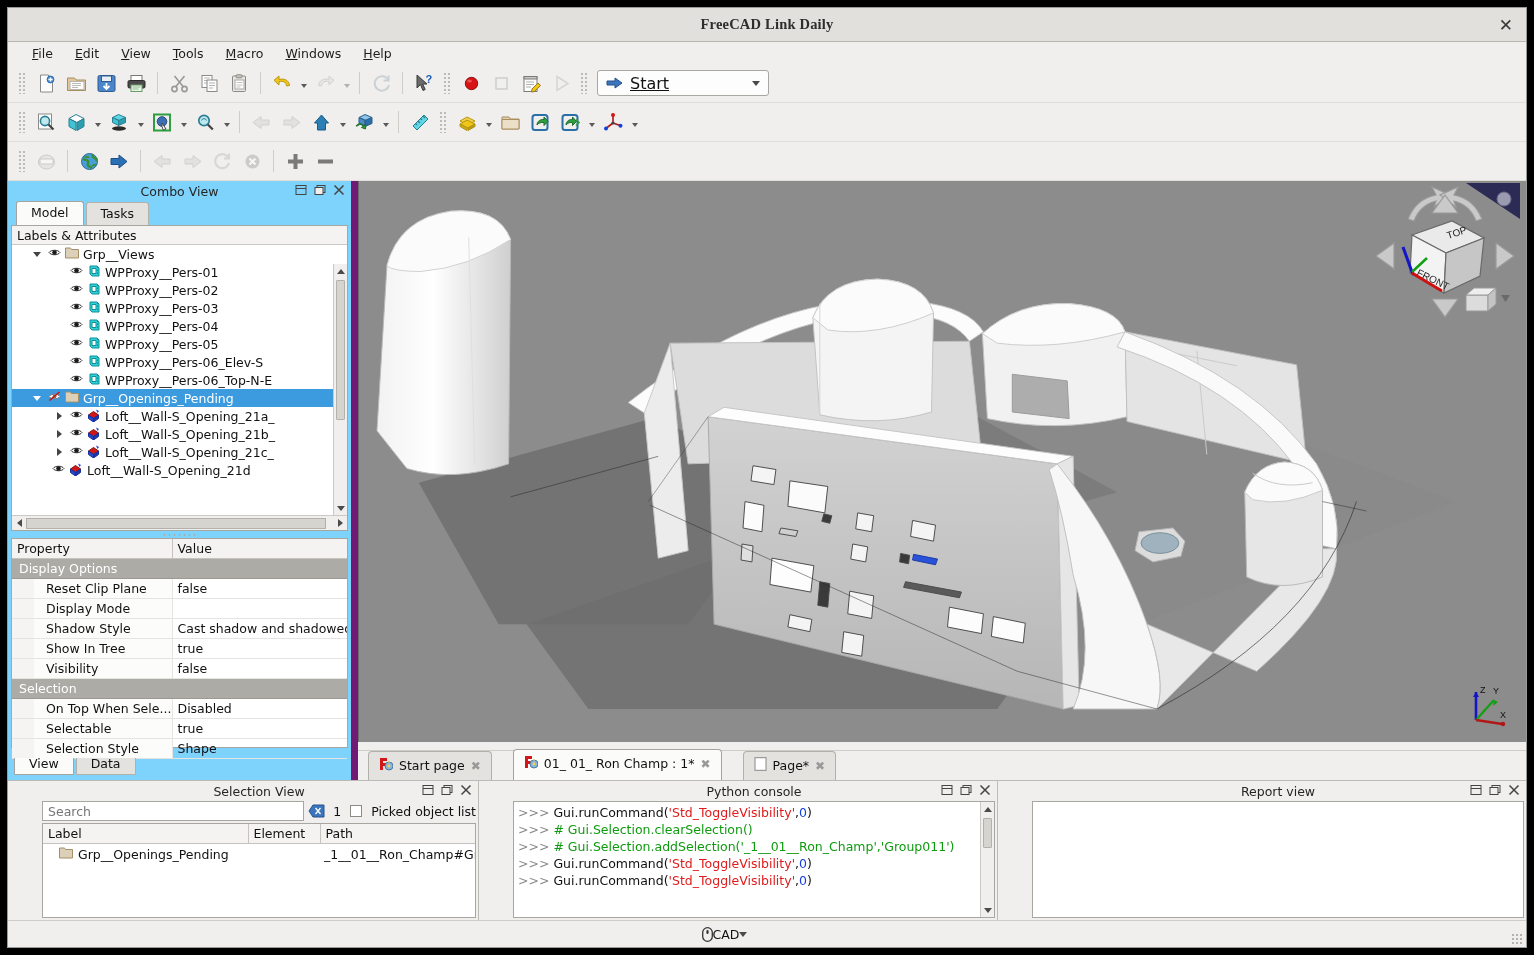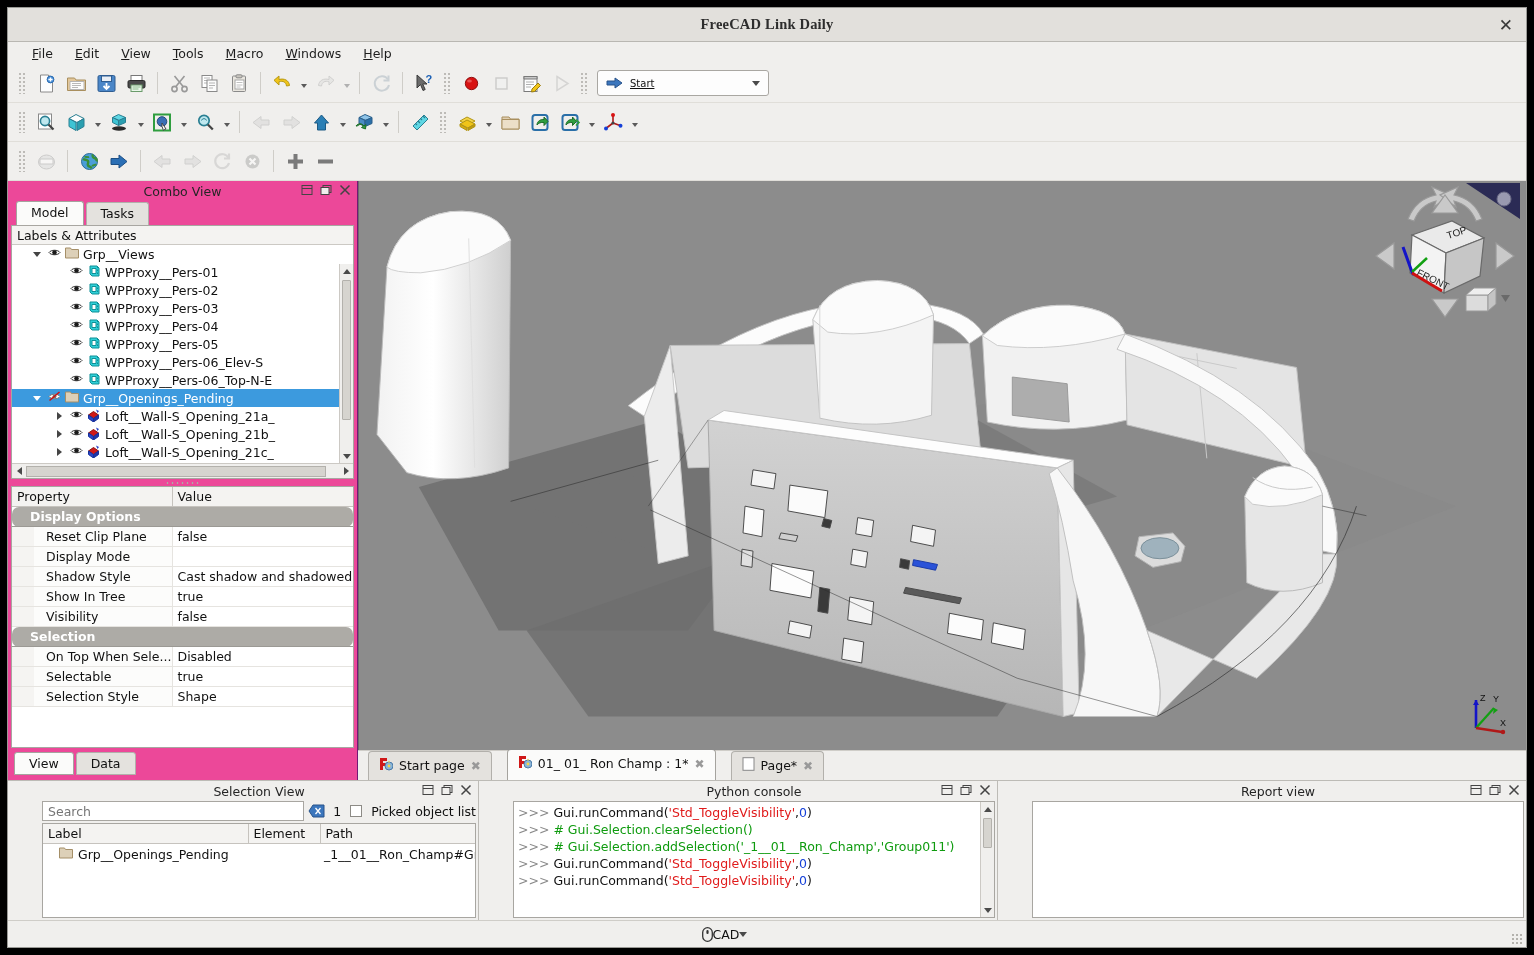--- a/index.html
+++ b/index.html
@@ -34,41 +34,41 @@
     border:1px solid transparent; border-radius:2px; cursor:pointer; }
   .tbtn.dis { opacity:.42; }
   .arw { width:13px; height:28px; display:flex; align-items:flex-end; justify-content:center;
     padding-bottom:9px; cursor:pointer; }
   .arw i { border-left:3.5px solid transparent; border-right:3.5px solid transparent;
     border-top:4px solid #5a5a5a; display:block; }
   .arw.dis i { border-top-color:#b0b0b0; }
   .wbsel { height:26px; width:172px; margin-left:4px; background:#fdfdfd;
     border:1px solid #a9a7a2; border-radius:3px; display:flex; align-items:center;
     padding:0 8px; gap:7px; cursor:pointer; }
-  .wbsel .lbl { flex:1; font-size:10px;text-decoration:underline; }
+  .wbsel .lbl { flex:1; font-size:16px;text-decoration:underline; }
 
   
   .body { flex:1; display:flex; min-height:0; }
   .leftcol { width:350px; flex:none; display:flex; flex-direction:column;
-    background:#ec4899; border-right:1px solid #701a75; }
+    background:#7dd3fc; border-right:7px solid #701a75; }
 
   
   .phead { height:20px; display:flex; align-items:center; justify-content:center;
     position:relative; font-size:12.5px; color:#252525; flex:none; }
   .phead .ctrls { position:absolute; right:6px; top:3px; display:flex; gap:7px; align-items:center; }
   .pic { width:12px; height:12px; cursor:pointer; }
 
   
   .tabs { display:flex; padding-left:8px; height:24px; align-items:flex-end; flex:none; }
   .tab { padding:3px 14px 4px; font-size:12.5px; border:1px solid #b2b0ab;
     border-bottom:none; background:#e4e2de; border-radius:3px 3px 0 0; cursor:pointer; margin-right:2px; }
   .tab.on { background:#fbfbfa; border-color:#a5a39e; padding-bottom:5px;margin-top:28px; }
 
   .treebox { margin:0 3px; border:1px solid #a8a6a1; background:#fff;
-    flex:none; height:254px; display:flex; flex-direction:column; position:relative; }
+    flex:none; height:306px; display:flex; flex-direction:column; position:relative; }
   .treehdr { height:19px; background:#f4f3f1; border-bottom:1px solid #ccc9c4;
     display:flex; align-items:center; padding-left:5px; font-size:12.5px; }
   .treescroll { flex:1; overflow:hidden; position:relative; }
   .trow { height:18px; display:flex; align-items:center; gap:4px; font-size:12.5px;
     padding-left:2px; cursor:pointer; white-space:nowrap; }
   .trow.selrow { background:#3c9ade; color:#fff; }
   .tw { width:14px; display:flex; align-items:center; justify-content:center; flex:none; }
   .eye { flex:none; }
 
   
@@ -92,33 +92,33 @@
   
   .propbox { margin:0 3px; border:1px solid #a8a6a1; background:#fff;
     flex:1; display:flex; flex-direction:column; min-height:0; }
   .pgrid { width:100%; border-collapse:collapse; table-layout:fixed; }
   .pgrid th { font-weight:normal; text-align:left; font-size:12.5px; background:#f4f3f1;
     border-bottom:1px solid #c6c3be; border-right:1px solid #c6c3be; padding:2px 5px; height:19px; }
   .pgrid td { font-size:12.5px; padding:2px 5px; height:20px;
     border-bottom:1px solid #e6e4e0; overflow:hidden; white-space:nowrap; }
   .pgrid td.k { border-right:1px solid #e6e4e0; padding-left:34px; position:relative; background:#fcfcfb; }
   .pgrid td.k::before { content:""; position:absolute; left:0; top:0; bottom:0; width:22px; background:#f5f4f2; }
-  .pgrid tr.grp td { background:#adaba6; color:#fff; font-weight:bold; padding-left:18px;
-    border-bottom:1px solid #9b9994;border-radius:7px; }
+  .pgrid tr.grp td { background:#adaba6; color:#fff; font-weight:normal; padding-left:7px;
+    border-bottom:1px solid #9b9994; }
   .vtabs { display:flex; gap:2px; padding:4px 0 5px 6px; flex:none; align-items:flex-end; }
   .vtab { padding:3px 14px; font-size:12.5px; border:1px solid #b2b0ab; background:#e4e2de;
     border-radius:3px 3px 0 0; cursor:pointer; }
   .vtab.on { background:#fbfbfa; border-color:#a5a39e; }
 
   
   .rightcol { flex:1; display:flex; flex-direction:column; min-width:0; background:#f0efed; }
   .view3d { flex:1; position:relative; overflow:hidden; background:#8c8c8c; min-height:0;
     border-left:1px solid #6b6b6b; }
   .doctabs { height:30px; background:#f0efed; display:flex; align-items:flex-end;
-    padding-left:10px; gap:15px; flex:none; border-top:1px solid #cfcdc8; }
+    padding-left:10px; gap:21px; flex:none; border-top:1px solid #cfcdc8;margin-top:8px; }
   .dtab { display:flex; align-items:center; gap:6px; padding:5px 10px 6px;
     border:1px solid #b2b0ab; border-bottom:none; background:#e4e2de;
     border-radius:4px 4px 0 0; font-size:12.5px; cursor:pointer; }
   .dtab.on { background:#fbfbfa; border-color:#a5a39e; padding-bottom:8px; }
   .dtab .cx { color:#999; font-size:12px; }
 
   
   .bottom { height:140px; flex:none; display:flex; background:#f0efed;
     border-top:1px solid #bdbbb6; }
   .bpanel { display:flex; flex-direction:column; min-width:0;padding-left:32px; }

